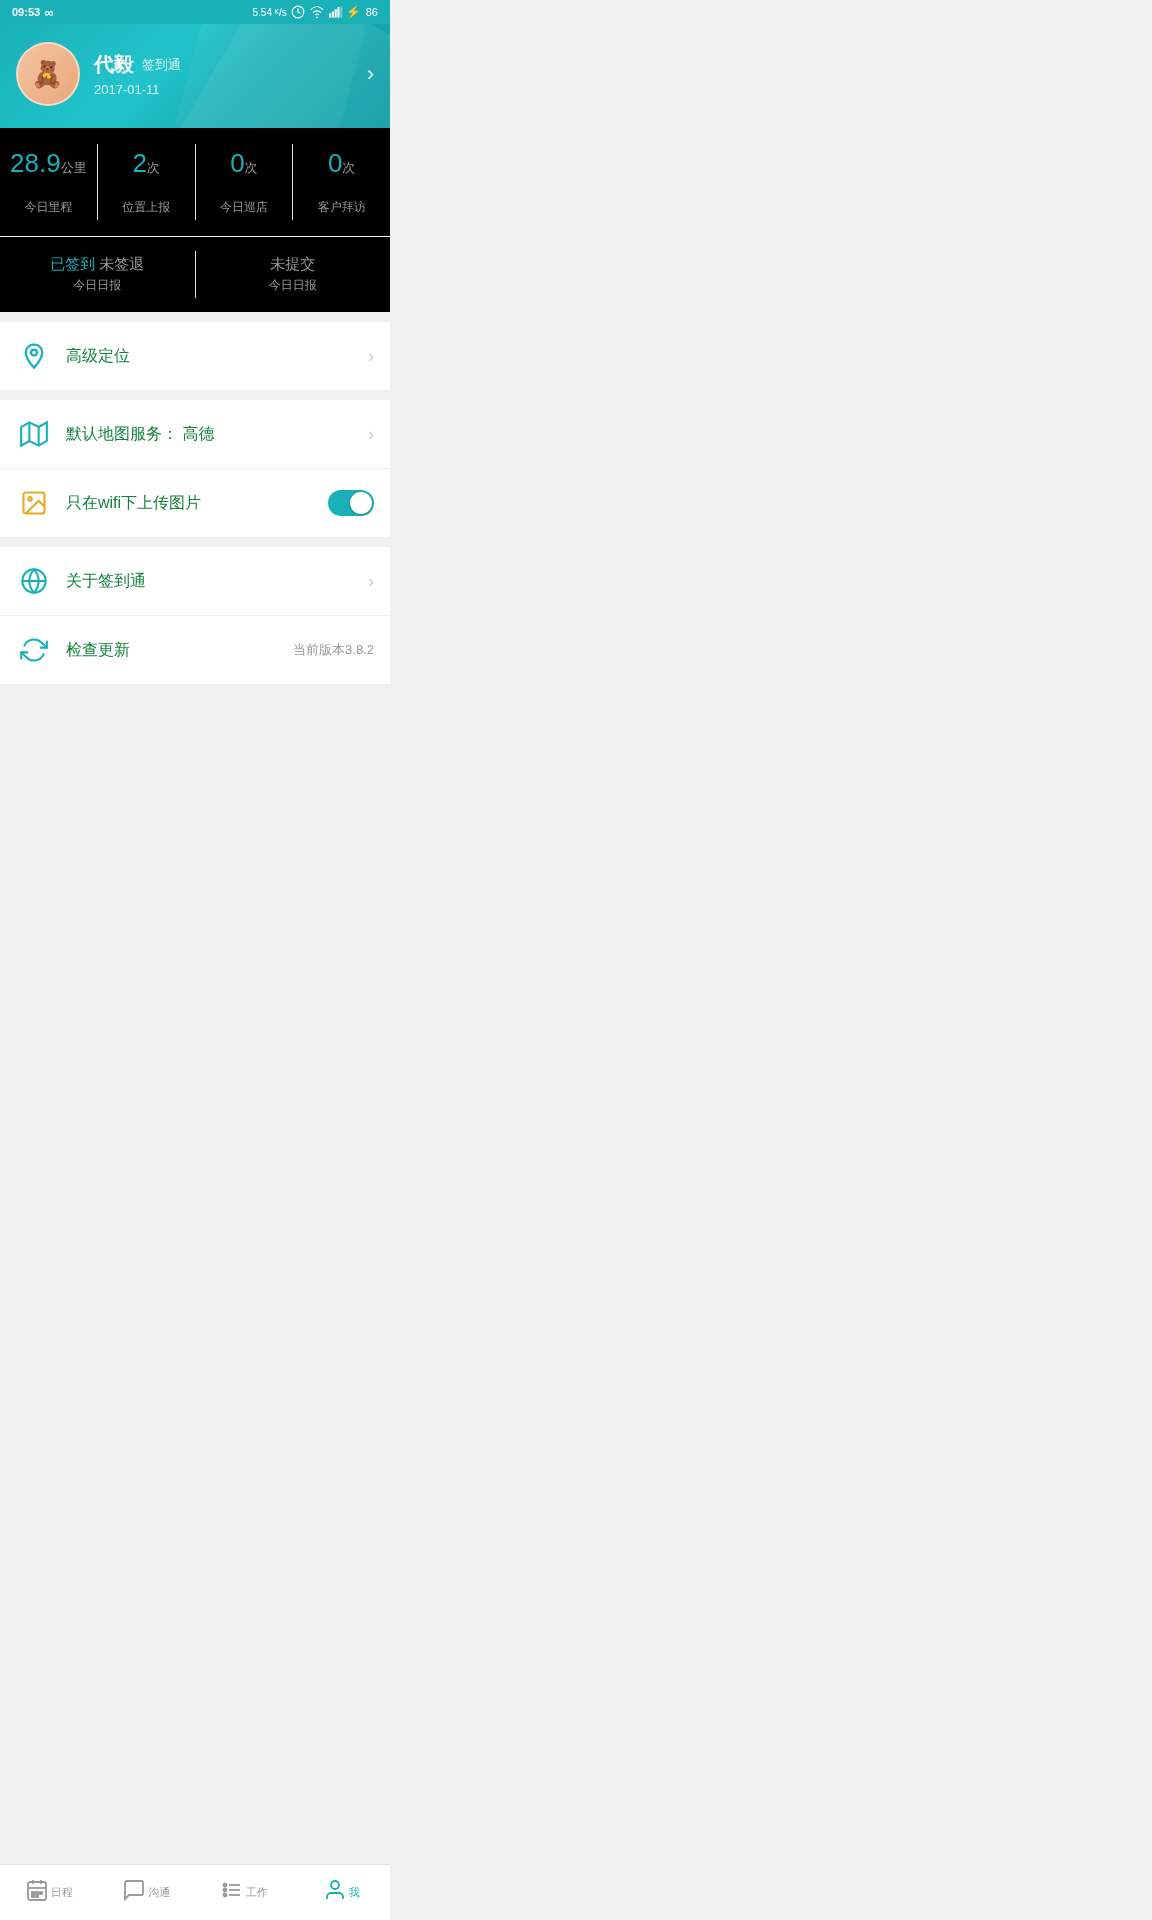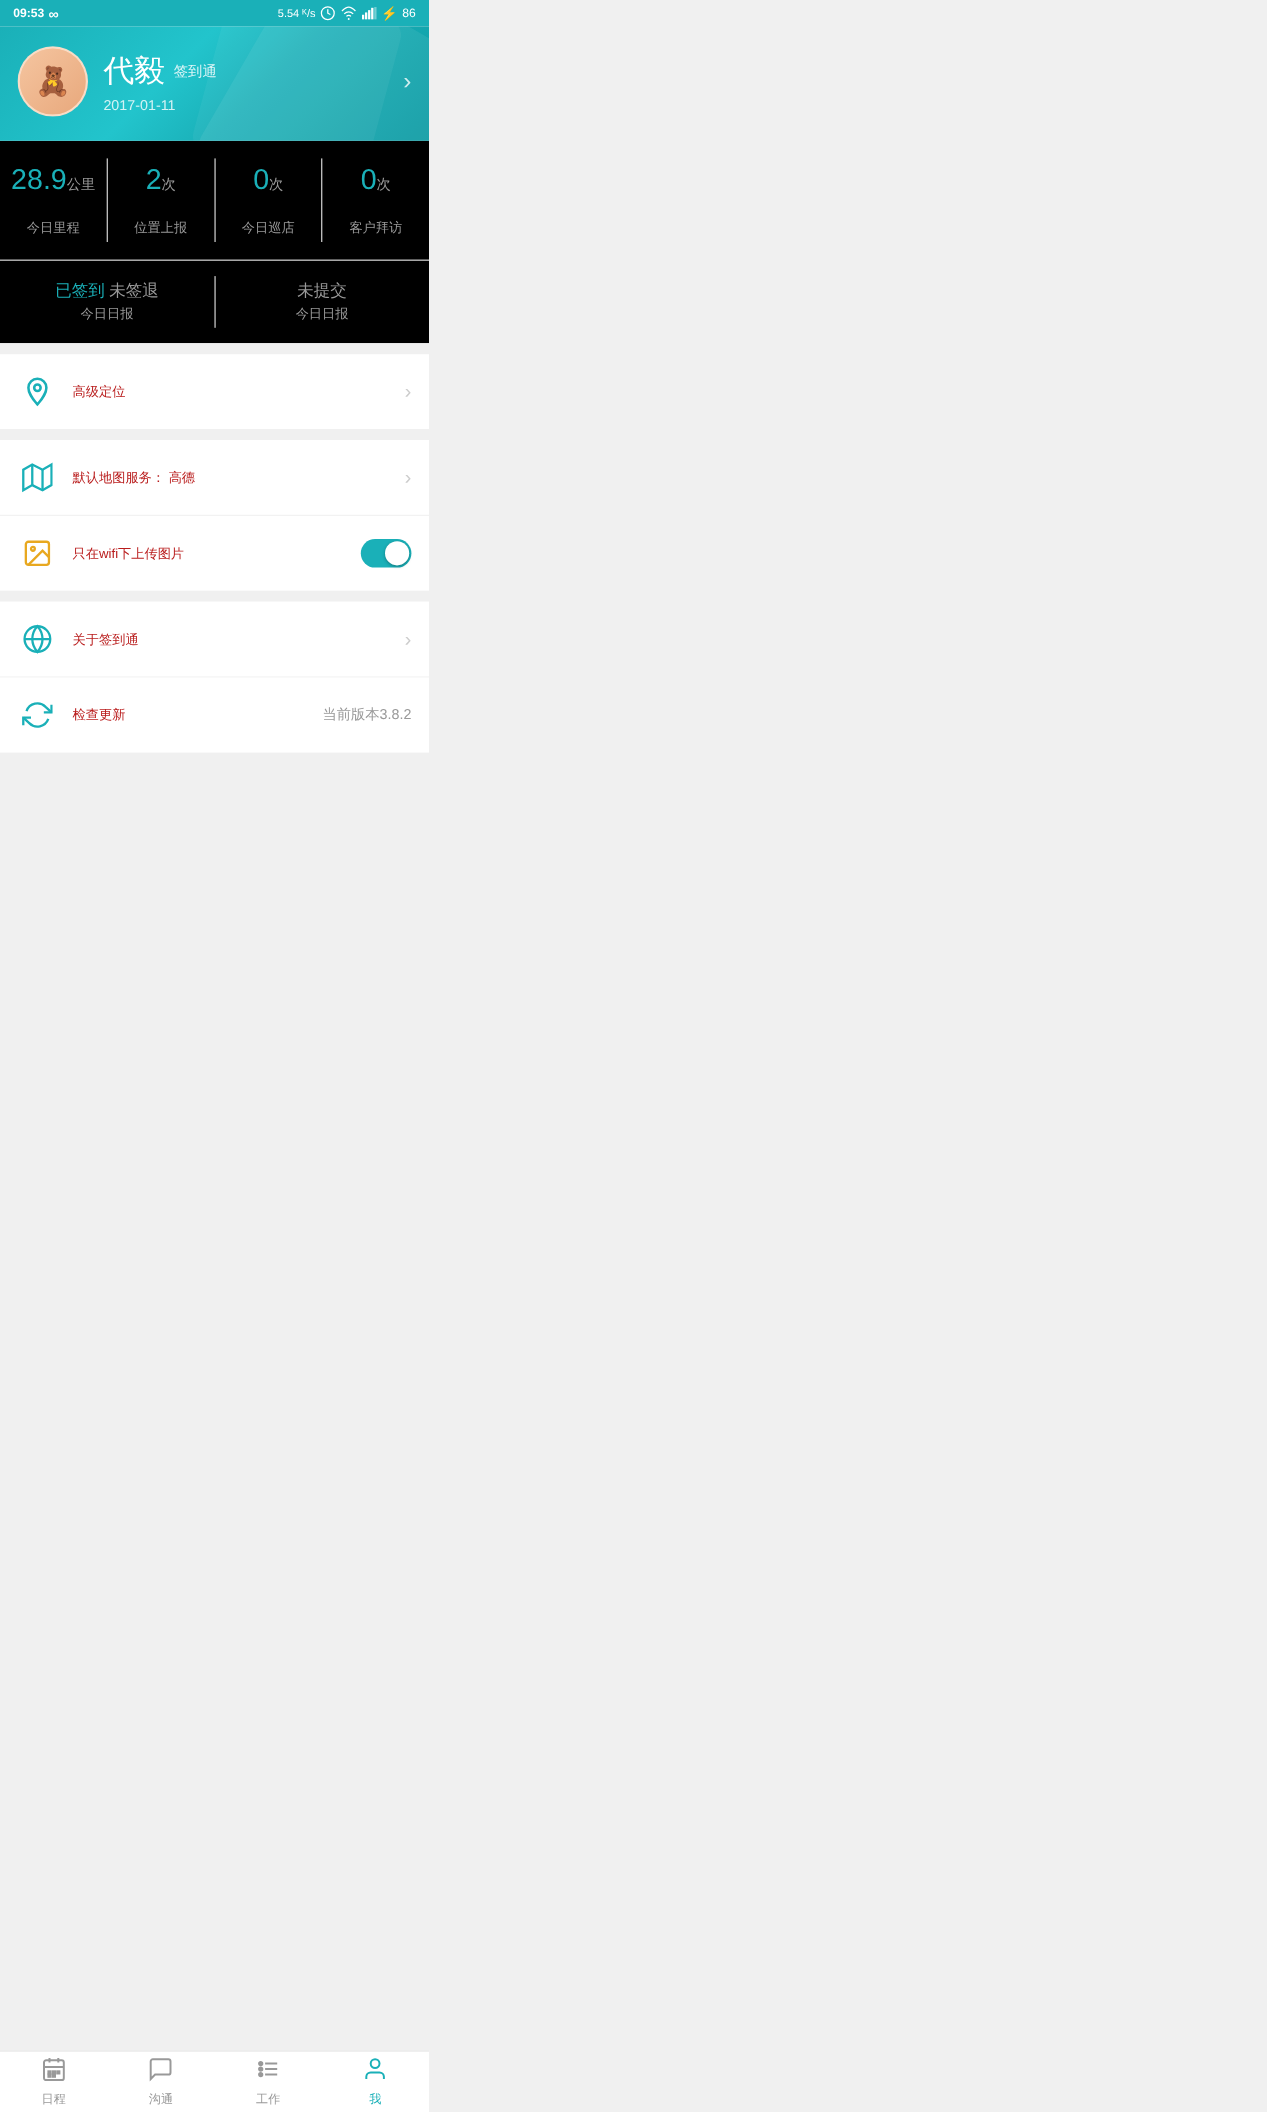--- a/index.html
+++ b/index.html
@@ -92,22 +92,22 @@
       font-size: 26px;
     }
     .profile-info { flex: 1; }
     .profile-name-row {
       display: flex;
       align-items: center;
       gap: 8px;
       margin-bottom: 4px;
     }
     .profile-name {
-      font-size: 28px;
-      font-weight: 400;
+      font-size: 20px;
+      font-weight: 700;
       color: white;
     }
     .profile-tag {
       font-size: 13px;
       color: rgba(255,255,255,0.85);
     }
     .profile-date {
       font-size: 13px;
       color: rgba(255,255,255,0.8);
     }
@@ -202,22 +202,22 @@
       width: 36px;
       height: 36px;
       display: flex;
       align-items: center;
       justify-content: center;
       margin-right: 14px;
       flex-shrink: 0;
     }
     .menu-text {
       flex: 1;
-      font-size: 12px;
-      color: #b91c1c;
+      font-size: 16px;
+      color: #15803d;
     }
     .menu-right {
       display: flex;
       align-items: center;
       gap: 8px;
     }
     .menu-chevron {
       color: #ccc;
       font-size: 18px;
     }
@@ -257,21 +257,20 @@
       left: 0;
       width: 390px;
       background: white;
       border-top: 1px solid #e0e0e0;
       display: flex;
       height: 56px;
     }
     .nav-item {
       flex: 1;
       display: flex;
-      flex-direction: column;
       align-items: center;
       justify-content: center;
       gap: 2px;
       cursor: pointer;
     }
     .nav-icon {
       font-size: 22px;
       color: #999;
     }
     .nav-icon.active { color: #1ab0b8; }

